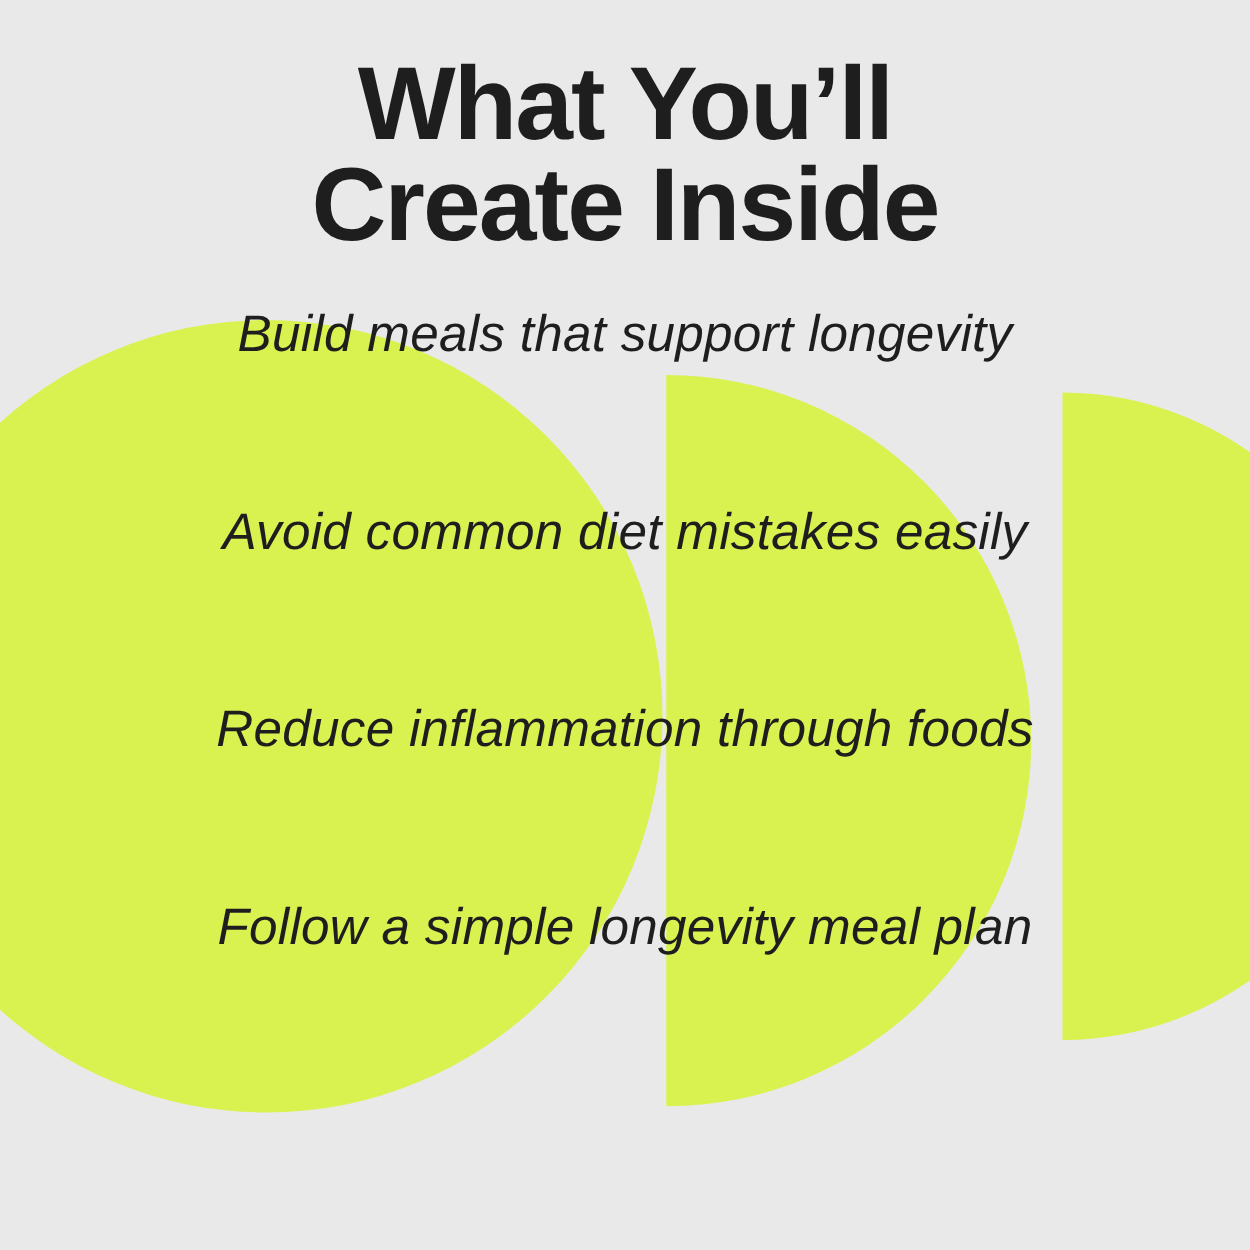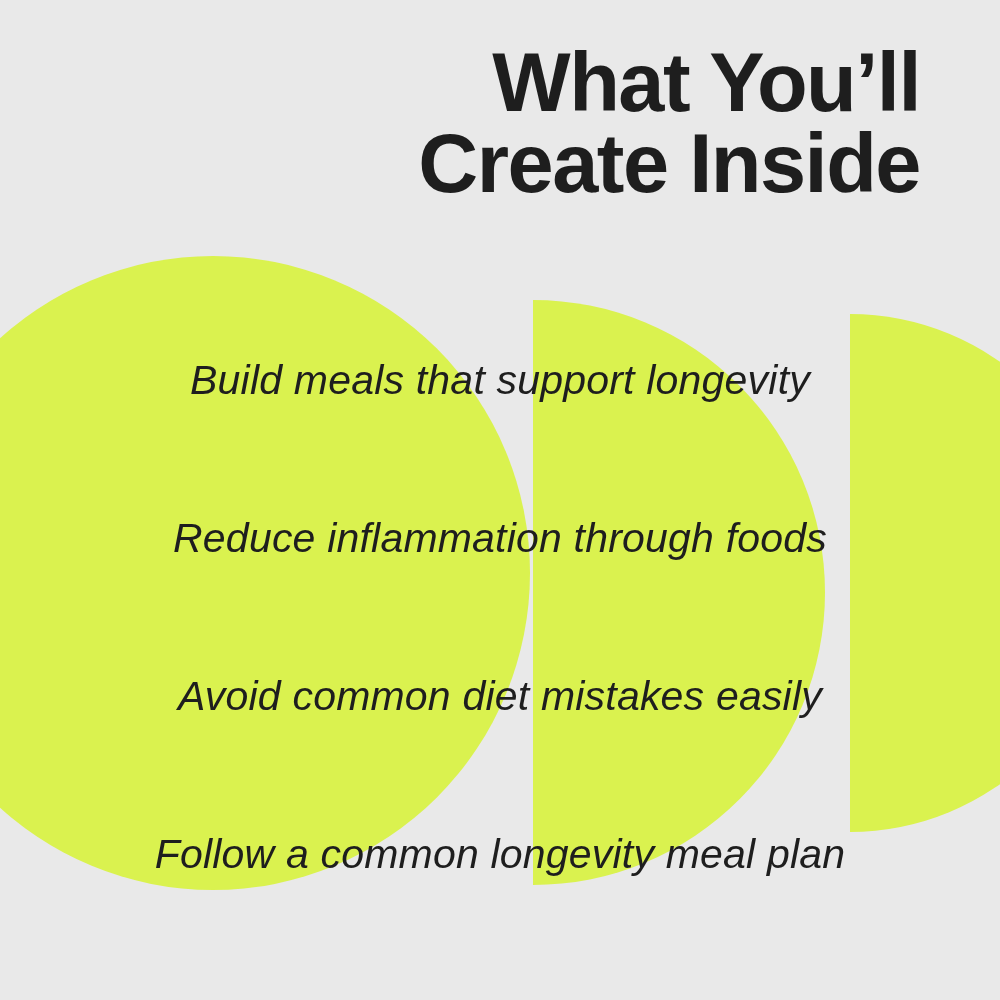--- a/index.html
+++ b/index.html
@@ -72,21 +72,21 @@
     inset: 0;
     z-index: 2;
     width: 1000px;
     height: 1000px;
   }
   #headline {
     position: absolute;
     left: 0;
     right: 0;
     top: 42px;
-    text-align: right;
+    text-align: center;
     color: #1e1e1e;
     font-family: "Liberation Sans", sans-serif;
     font-weight: bold;
     font-size: 83px;
     line-height: 0.98;
     letter-spacing: -1.5px;
     margin: 0;
     padding: 0 80px;
   }
   #headline .headline-line {
@@ -98,21 +98,21 @@
     left: 0;
     right: 0;
     top: 245px;
     margin: 0;
     padding: 0;
     list-style: none;
   }
   .benefit-item {
     height: 158px;
     display: flex;
-    align-items: flex-end;
+    align-items: flex-start;
     justify-content: center;
     text-align: center;
   }
   .benefit-text {
     display: block;
     color: #1e1e1e;
     font-family: "Liberation Sans", sans-serif;
     font-style: italic;
     font-weight: normal;
     font-size: 41px;
@@ -137,24 +137,24 @@
     <h1 id="headline">
       <span class="headline-line">What You’ll</span>
       <span class="headline-line">Create Inside</span>
     </h1>
 
     <ul id="benefit-list">
       <li class="benefit-item">
         <span class="benefit-text">Build meals that support longevity</span>
       </li>
       <li class="benefit-item">
+        <span class="benefit-text">Avoid common diet mistakes easily</span>
+      </li>
+      <li class="benefit-item">
         <span class="benefit-text">Reduce inflammation through foods</span>
       </li>
       <li class="benefit-item">
-        <span class="benefit-text">Avoid common diet mistakes easily</span>
-      </li>
-      <li class="benefit-item">
-        <span class="benefit-text">Follow a common longevity meal plan</span>
+        <span class="benefit-text">Follow a simple longevity meal plan</span>
       </li>
     </ul>
 
   </div>
 </div>
 
 </body></html>

